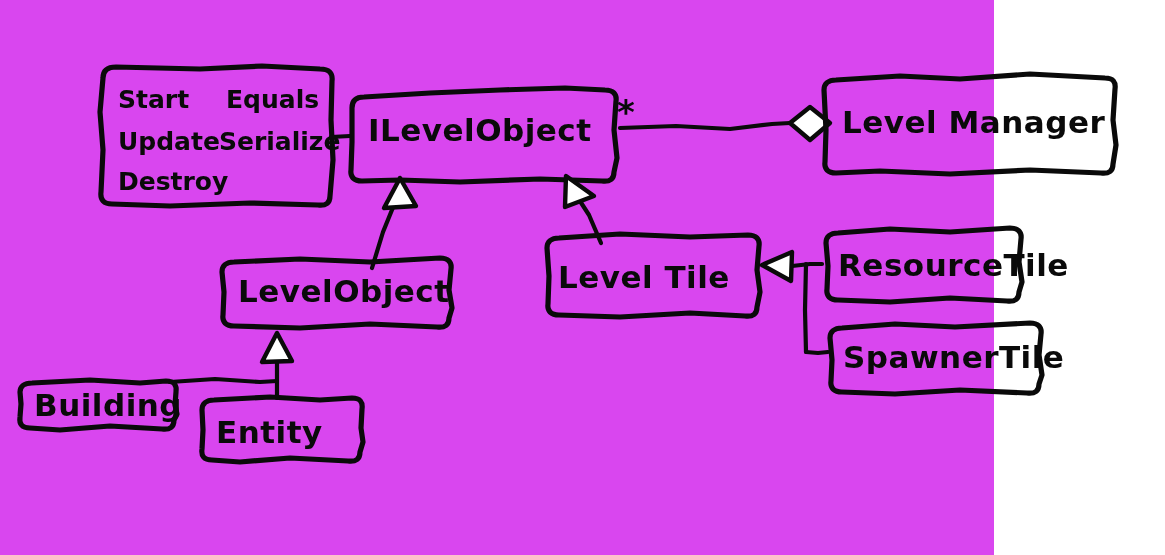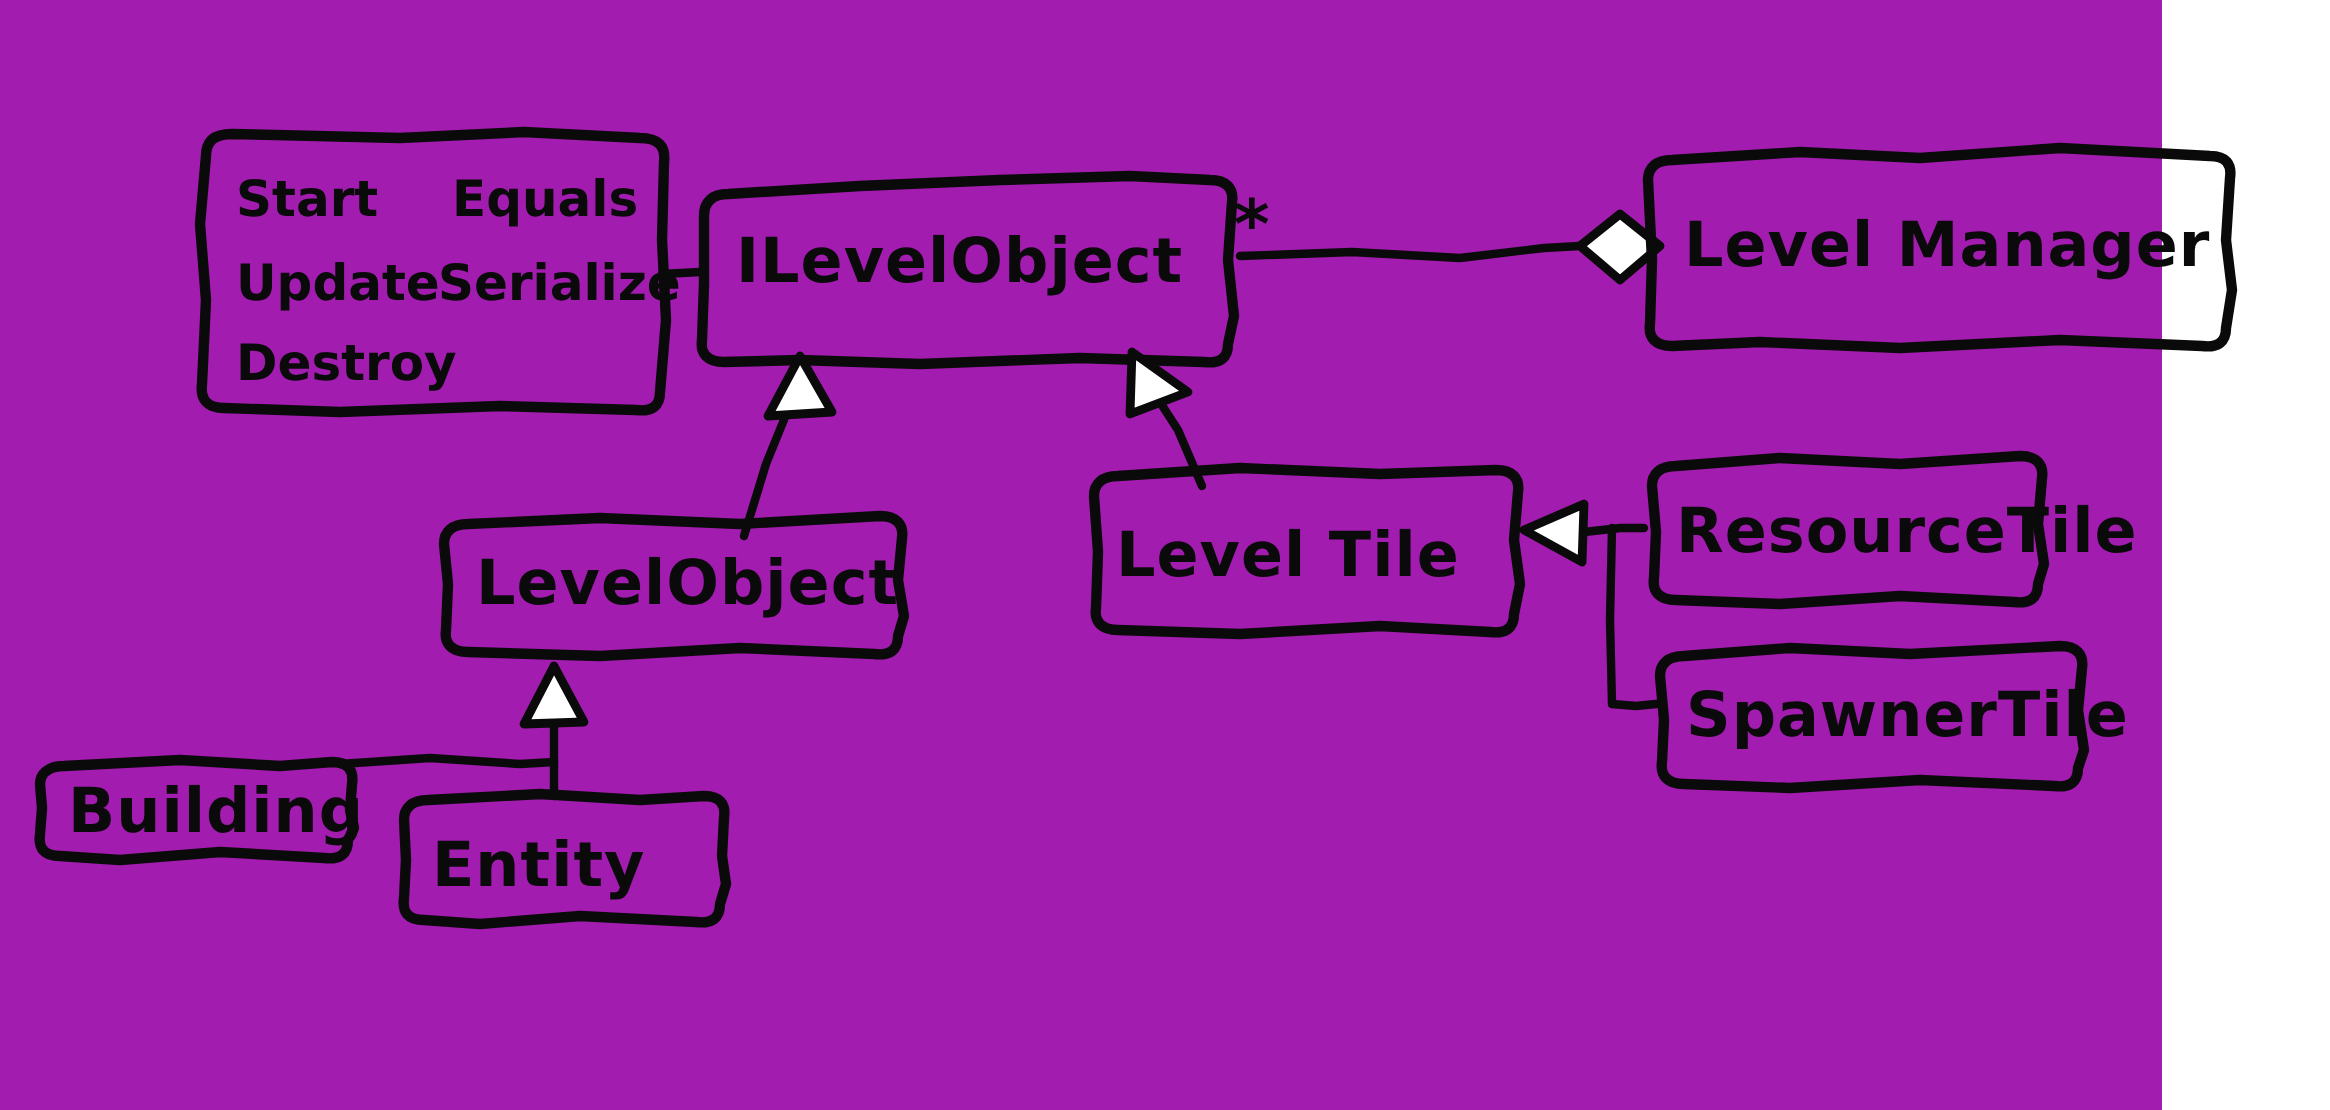--- a/index.html
+++ b/index.html
@@ -9,23 +9,23 @@
     background: #ffffff;
   }
   body {
     width: 1165px;
     height: 555px;
     overflow: hidden;
     font-family: "DejaVu Sans", sans-serif;
   }
   #diagram-root {
     position: relative;
-    width: 1081px;
+    width: 994px;
     height: 555px;
-    background: #a21caf;
+    background: #d946ef;
   }
   svg#uml-canvas {
     position: absolute;
     top: 0;
     left: 0;
     width: 1165px;
     height: 555px;
     display: block;
   }
   .sketch-stroke {

